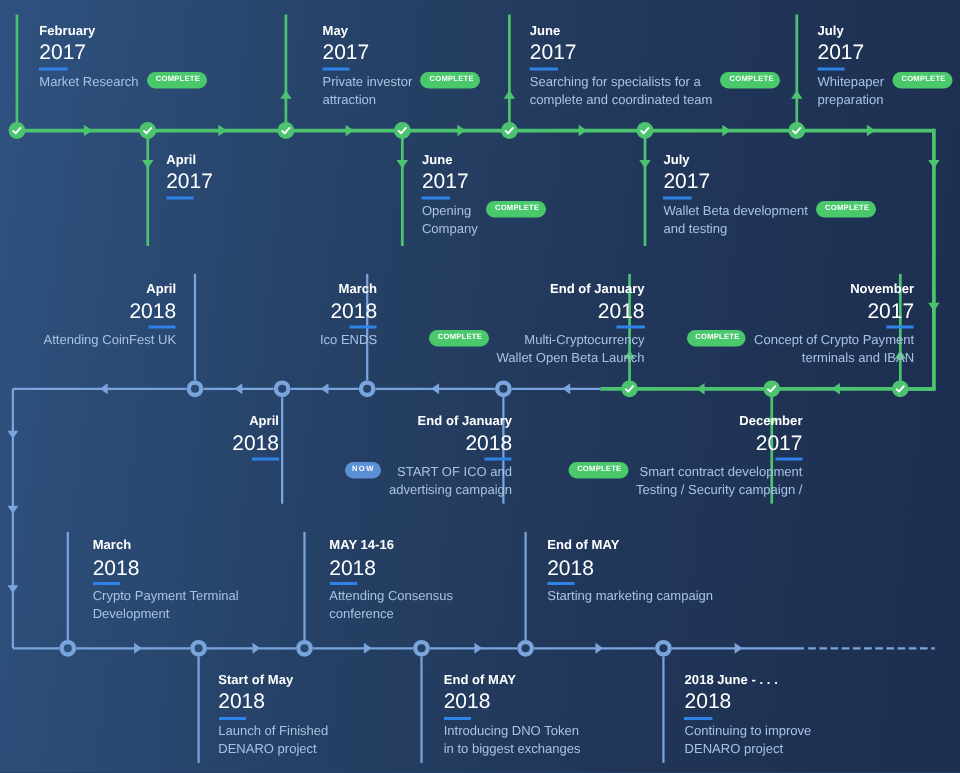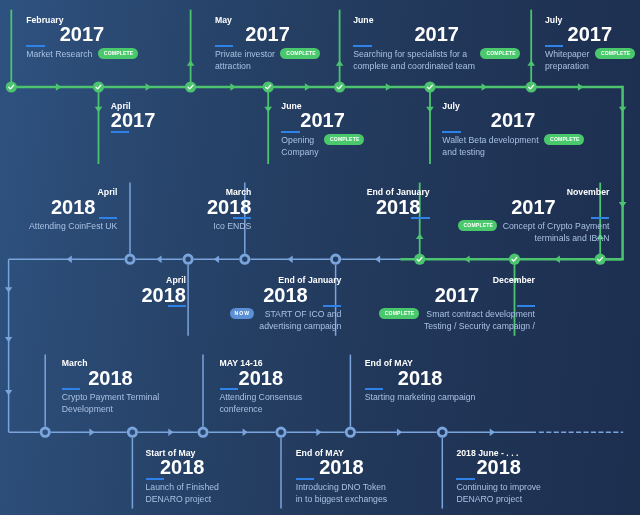--- a/index.html
+++ b/index.html
@@ -9,22 +9,22 @@
   background:#25406a;}
 #root{position:relative;width:640px;height:515px;overflow:hidden;
   background:
    linear-gradient(97deg,#2e5280 0%,#2c4d78 10%,#274369 30%,#233b5e 50%,#203557 68%,#1e3153 84%,#1c2e4e 100%); padding-left: 24px;}
 .lay{position:absolute;inset:0;}
 svg.wires{position:absolute;left:0;top:0;width:640px;height:515px;overflow:visible;}
 
 .blk{position:absolute;}
 .blk .month{font-size:8.7px;font-weight:700;color:#ffffff;letter-spacing:0.02px;
   line-height:8.7px;white-space:nowrap;height:8.7px;}
-.blk .year{font-size:20px;font-weight:700;color:#ffffff;letter-spacing:0px;
-  line-height:14px;white-space:nowrap;height:14px;margin-top:3.1px;text-align:center;}
+.blk .year{font-size:14px;font-weight:400;color:#ffffff;letter-spacing:0px;
+  line-height:14px;white-space:nowrap;height:14px;margin-top:3.1px;}
 .blk .ul{height:2.4px;width:18.4px;background:#2f82e8;margin-top:3.3px;}
 .blk .desc{font-size:8.7px;font-weight:400;color:#a9c1e3;line-height:11.8px;white-space:nowrap;}
 .blk.r{text-align:right;}
 .blk.r .ul{margin-left:auto;}
 .descrow{display:flex;align-items:flex-start;margin-top:2px;}
 .blk.r .descrow{justify-content:flex-end;}
 .badge{display:inline-block;border-radius:6px;font-size:5.1px;font-weight:700;
   letter-spacing:0.15px;color:#ffffff;line-height:10.6px;height:10.6px;padding:0 4.3px 0 5.9px;
   white-space:nowrap;margin-top:-0.9px;box-sizing:border-box;}
 .blk:not(.r) .badge{margin-left:5.6px;}
@@ -289,20 +289,27 @@
           <div class="desccol">
             <div class="desc">Smart contract development</div>
             <div class="desc">Testing / Security campaign /</div>
           </div>
         </div>
       </div>
 <div class="blk r" style="right:234.3px;top:187.8px;">
         <div class="month">End of January</div>
         <div class="year">2018</div>
         <div class="ul"></div>
+        <div class="descrow">
+          <span class="badge complete">COMPLETE</span>
+          <div class="desccol">
+            <div class="desc">Multi-Cryptocurrency</div>
+            <div class="desc">Wallet Open Beta Launch</div>
+          </div>
+        </div>
       </div>
 <div class="blk r" style="right:322.6px;top:275.8px;">
         <div class="month">End of January</div>
         <div class="year">2018</div>
         <div class="ul"></div>
         <div class="descrow">
           <span class="badge now">NOW</span>
           <div class="desccol">
             <div class="desc">START OF ICO and</div>
             <div class="desc">advertising campaign</div>

